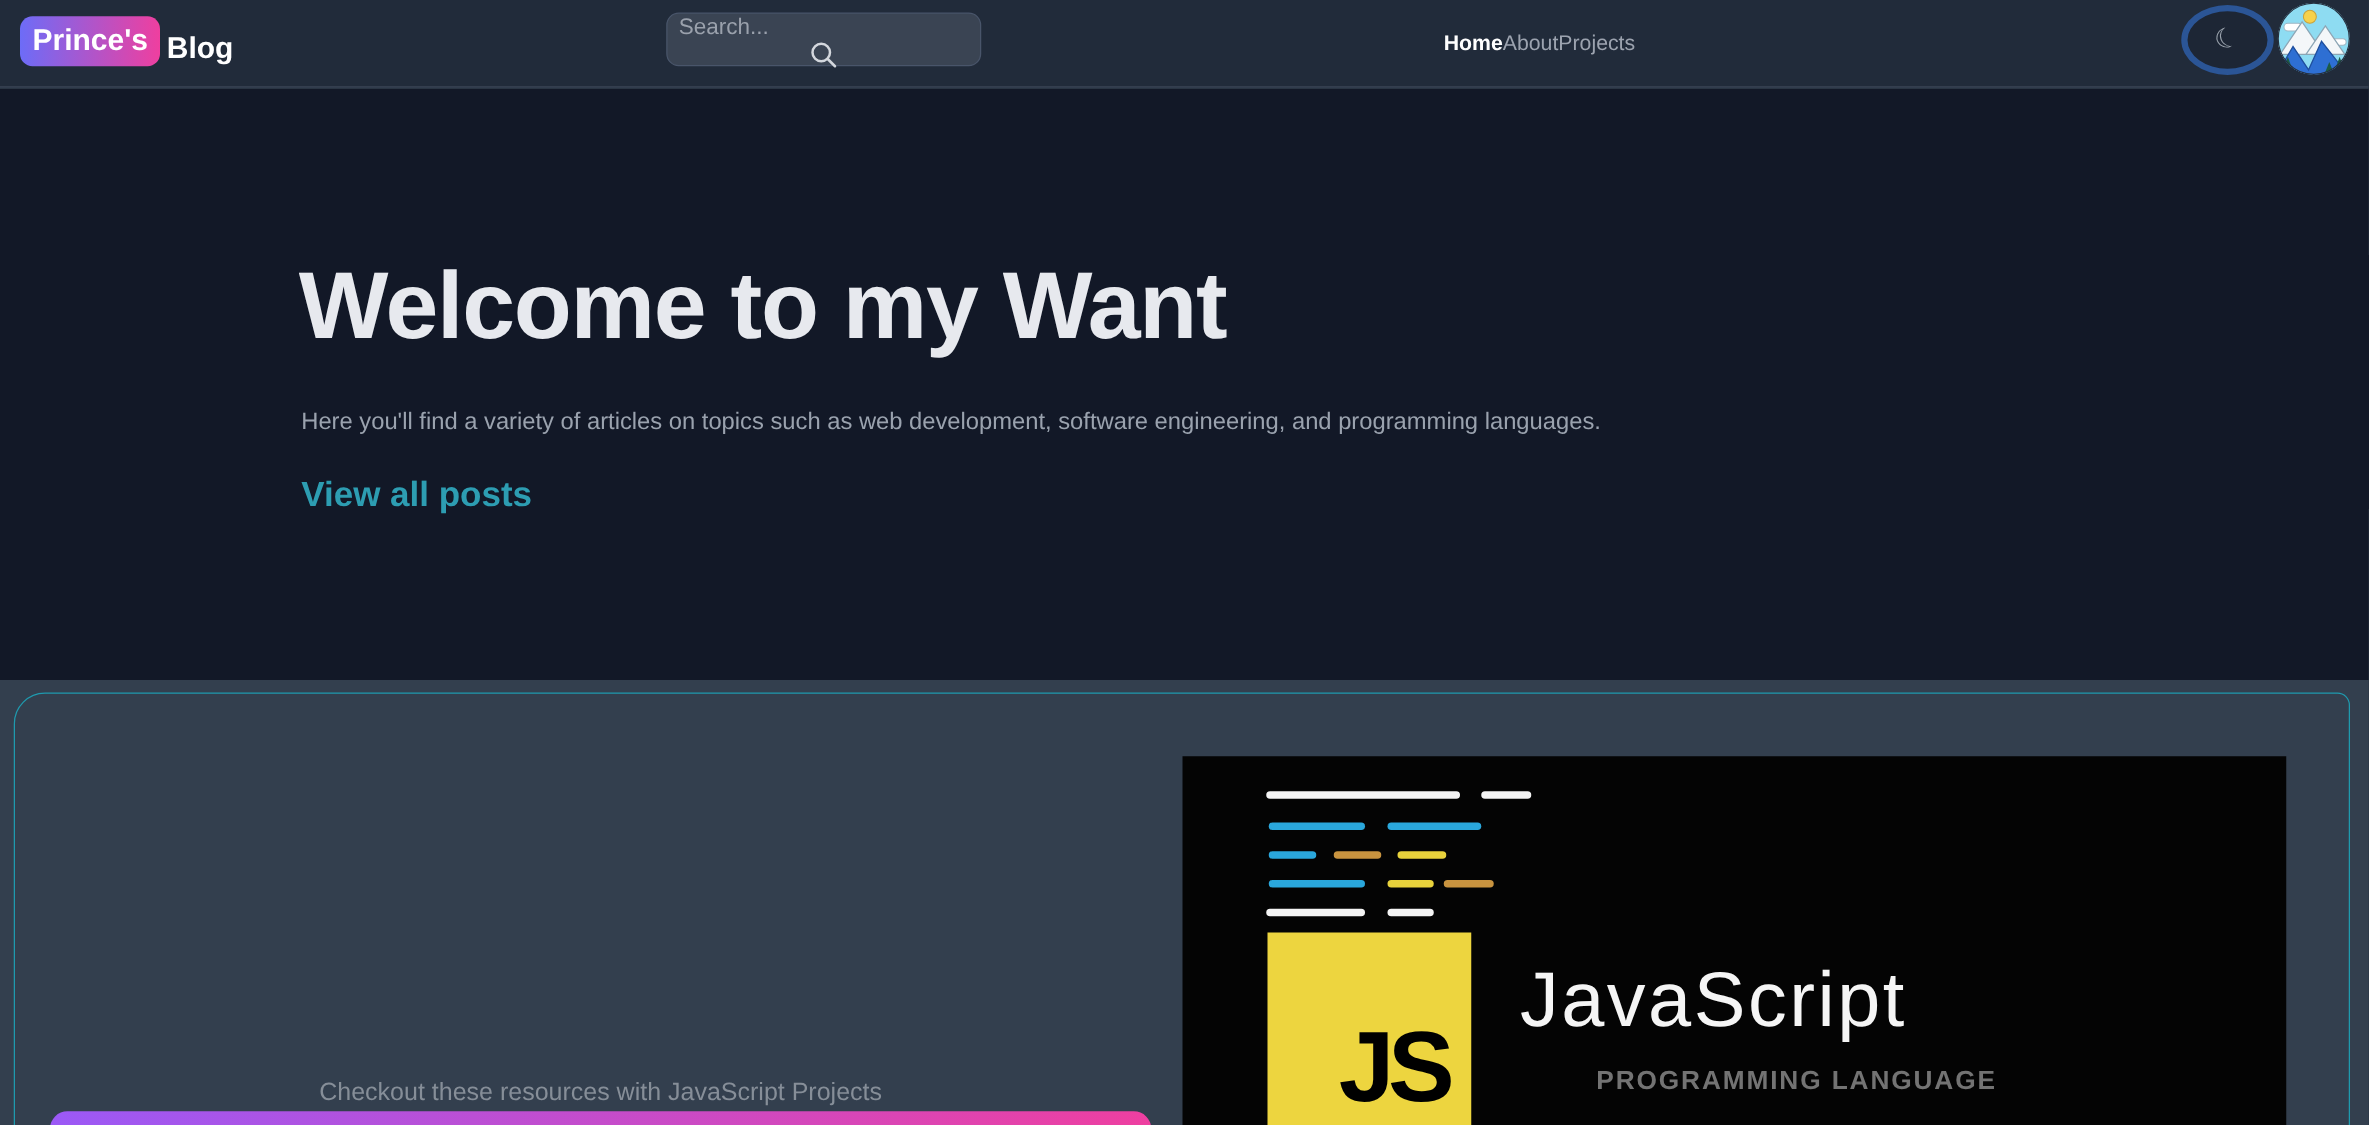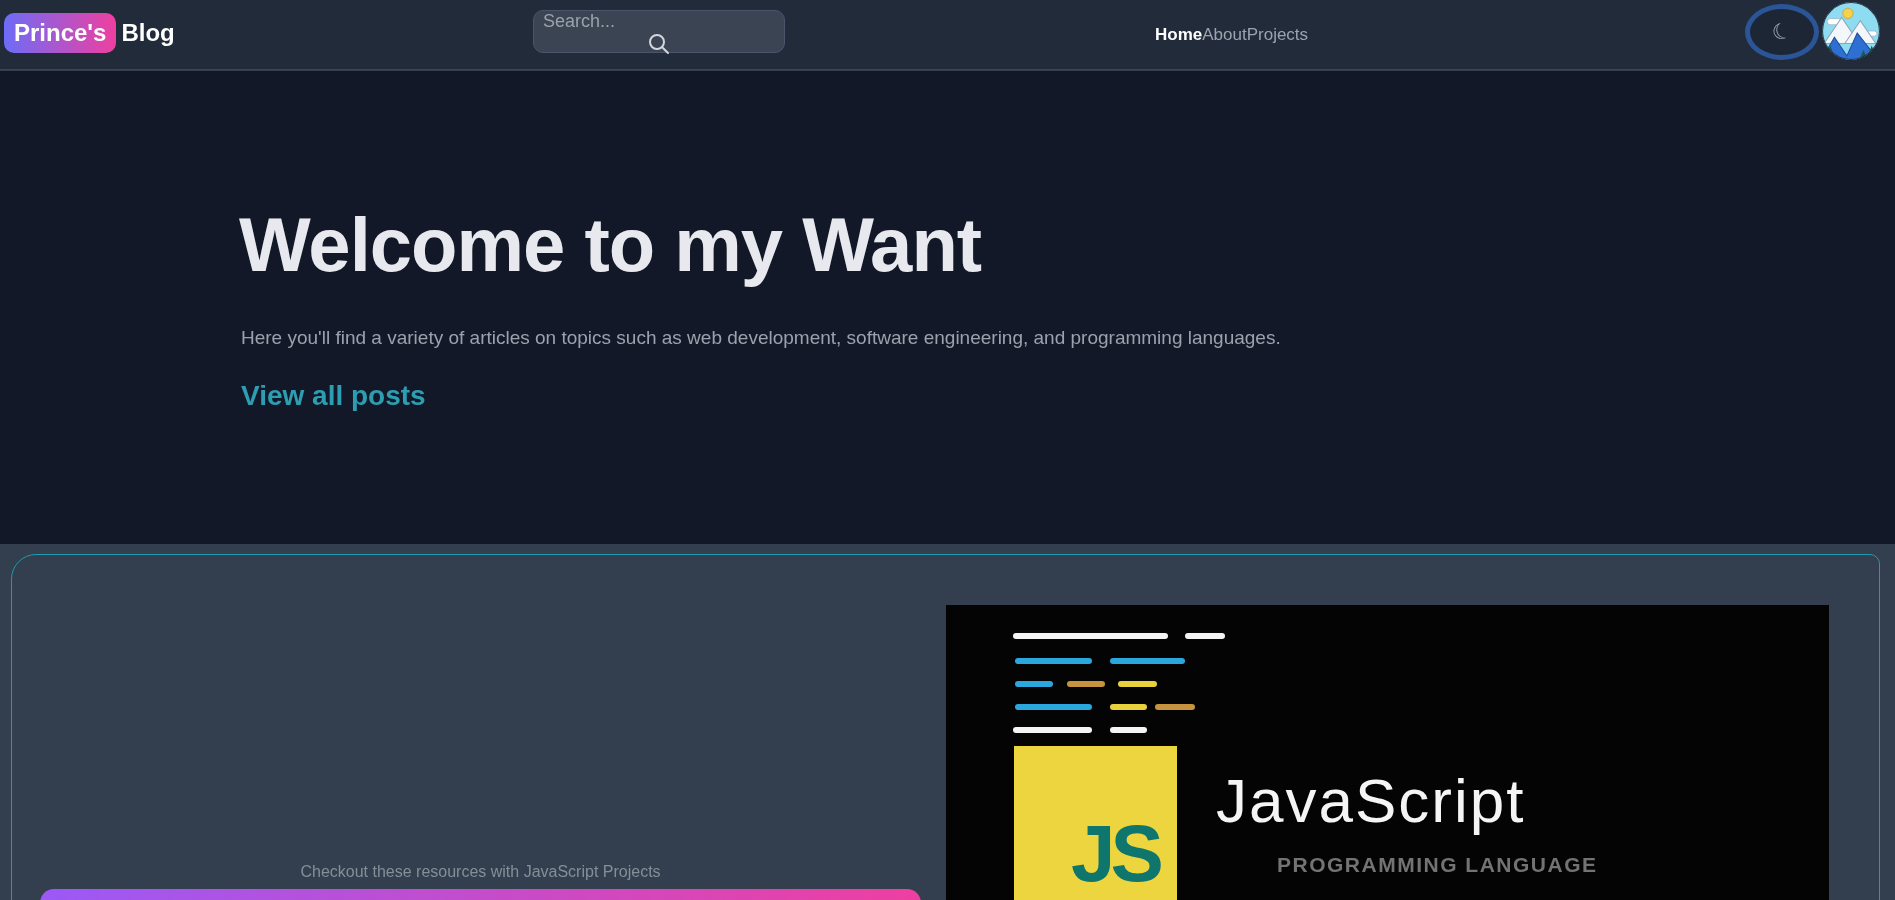--- a/index.html
+++ b/index.html
@@ -8,21 +8,21 @@
     font-family:"Liberation Sans", sans-serif;
     background:#333f4e;
     position:relative;
   }
 
   
   .navbar {
     position:absolute; left:0; top:0; width:1895px; height:70px;
     background:#212b3a; border-bottom:1px solid #3b4556;
   }
-  .brand { position:absolute; left:4px; top:13px; display:flex; align-items:center; }
+  .brand { position:absolute; left:16px; top:13px; display:flex; align-items:flex-end; }
   .brand-badge {
     background:linear-gradient(90deg,#6d6cf7,#ef3f9f);
     color:#fff; font-weight:bold; font-size:24px;
     padding:6px 10px; border-radius:10px;
   }
   .brand-title { color:#fff; font-weight:bold; font-size:24px; margin-left:5px; }
 
   .search-box {
     position:absolute; left:533px; top:10px; width:252px; height:43px;
     background:#3a4453; border:1px solid #49556a; border-radius:10px;
@@ -80,21 +80,21 @@
   .learn-card {
     position:absolute; left:11px; top:10px; width:1869px; height:400px;
     border:1px solid #1f9aae; border-radius:25px 10px 0 0;
   }
   .card-heading {
     position:absolute; left:28px; top:248px; width:881px; text-align:center;
     font-size:30px; font-weight:500; color:#e9ecef;
   }
   .card-subheading {
     position:absolute; left:28px; top:308px; width:881px; text-align:center;
-    font-size:16px; color:#868e98;
+    font-size:20px; color:#868e98;
   }
   .card-button {
     position:absolute; left:28px; top:334px; width:881px; height:46px;
     border:none; border-radius:14px; cursor:pointer;
     background:linear-gradient(90deg,#9b59f6,#ee3fa0);
     color:#ffffff; font-weight:bold; font-size:18px;
     font-family:"Liberation Sans",sans-serif;
     display:flex; align-items:center; justify-content:center;
   }
 
@@ -108,21 +108,21 @@
   .cl-blue   { background:#2aa7dc; }
   .cl-orange { background:#c8933f; }
   .cl-yellow { background:#e8d23c; }
 
   .js-logo-square {
     position:absolute; left:68px; top:141px; width:163px; height:163px;
     background:#edd53f;
   }
   .js-logo-text {
     position:absolute; left:57px; top:62px;
-    font-size:80px; font-weight:800; letter-spacing:-5px; color:#0f766e;
+    font-size:80px; font-weight:800; letter-spacing:-5px; color:#000000;
   }
   .js-title {
     position:absolute; left:270px; top:160px;
     font-size:62px; font-weight:200; color:#f5f5f5; letter-spacing:2px;
   }
   .js-subtitle {
     position:absolute; left:291px; top:248px;
     font-size:21px; font-weight:600; color:#737373; letter-spacing:1.5px;margin-left:40px;
   }
 </style>

